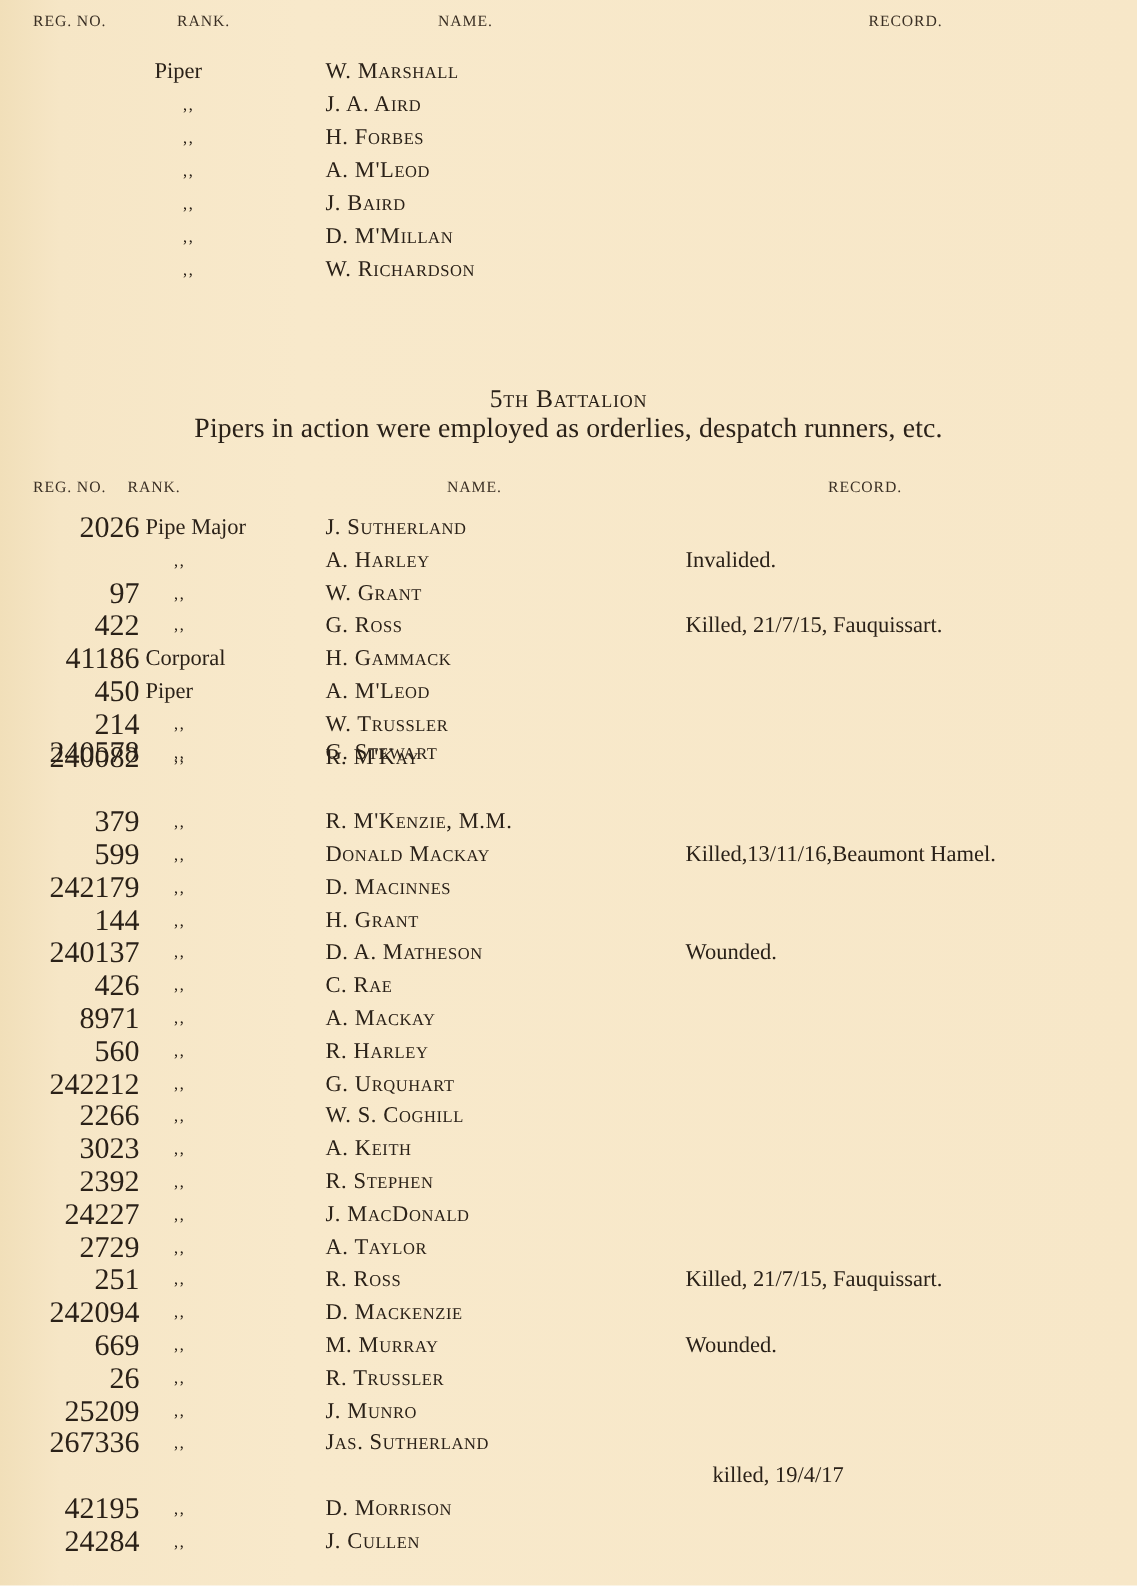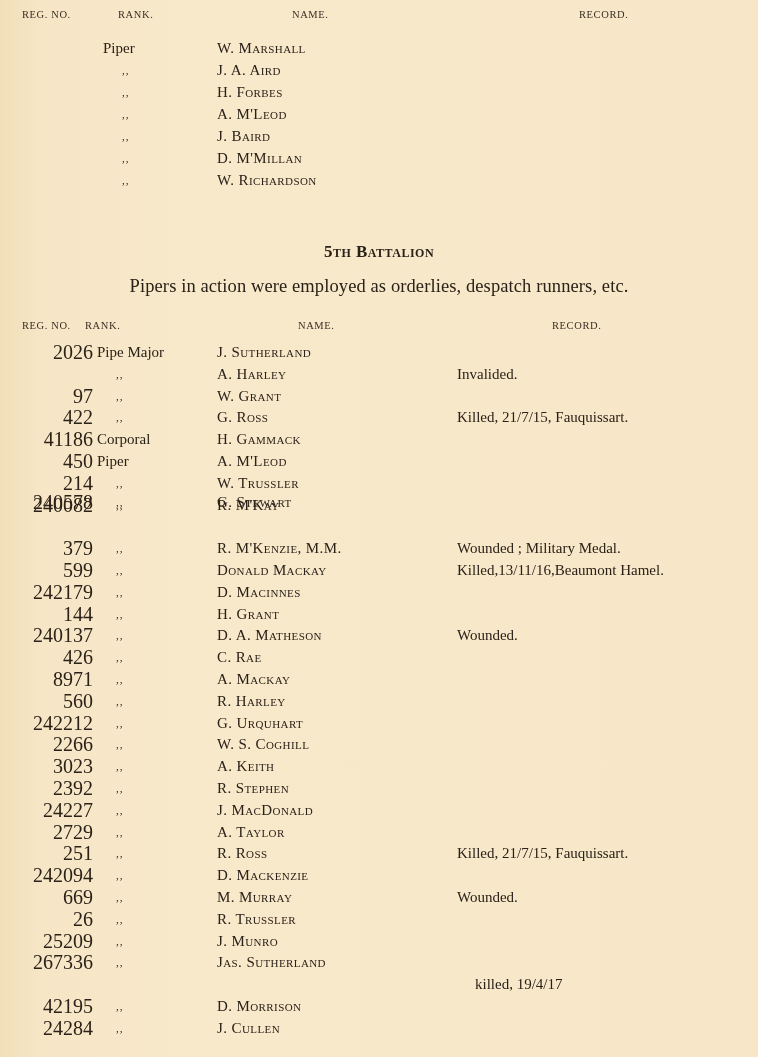--- a/index.html
+++ b/index.html
@@ -75,21 +75,21 @@
       <span class="rank ditto" style="left: 122px;">,,</span>
       <span class="name">D. M'Millan</span>
     </div>
     <div class="row" style="top: 169px;">
       <span class="reg"></span>
       <span class="rank ditto" style="left: 122px;">,,</span>
       <span class="name">W. Richardson</span>
     </div>
   </div>
 
-<div class="title" style="top:242px;font-weight:bold;">5th Battalion</div>
+<div class="title" style="top:256px;">5th Battalion</div>
 <div class="subtitle" style="top:276px;">Pipers in action were employed as orderlies, despatch runners, etc.</div>
 
 <div class="hdr" style="left:22px; top:320px;">REG. NO.</div>
 <div class="hdr" style="left:85px; top:320px;">RANK.</div>
 <div class="hdr" style="left:298px; top:320px;">NAME.</div>
 <div class="hdr" style="left:552px; top:320px;">RECORD.</div>
 
 <div id="sec2">
     <div class="row" style="top: 341px;">
       <span class="reg">2026</span>
@@ -135,21 +135,20 @@
     </div>
     <div class="row" style="top: 491px;">
       <span class="reg">240578</span>
       <span class="rank ditto" style="left: 116px;">,,</span>
       <span class="name">G. Stewart</span>
     </div>
     <div class="row" style="top: 537.2px;">
       <span class="reg">379</span>
       <span class="rank ditto" style="left: 116px;">,,</span>
       <span class="name">R. M'Kenzie, M.M.</span>
-      <span class="rec">Wounded ; Military Medal.</span>
     </div>
     <div class="row" style="top: 559px;">
       <span class="reg">599</span>
       <span class="rank ditto" style="left: 116px;">,,</span>
       <span class="name">Donald Mackay</span>
       <span class="rec">Killed,13/11/16,Beaumont Hamel.</span>
     </div>
     <div class="row" style="top: 580.8px;">
       <span class="reg">242179</span>
       <span class="rank ditto" style="left: 116px;">,,</span>

